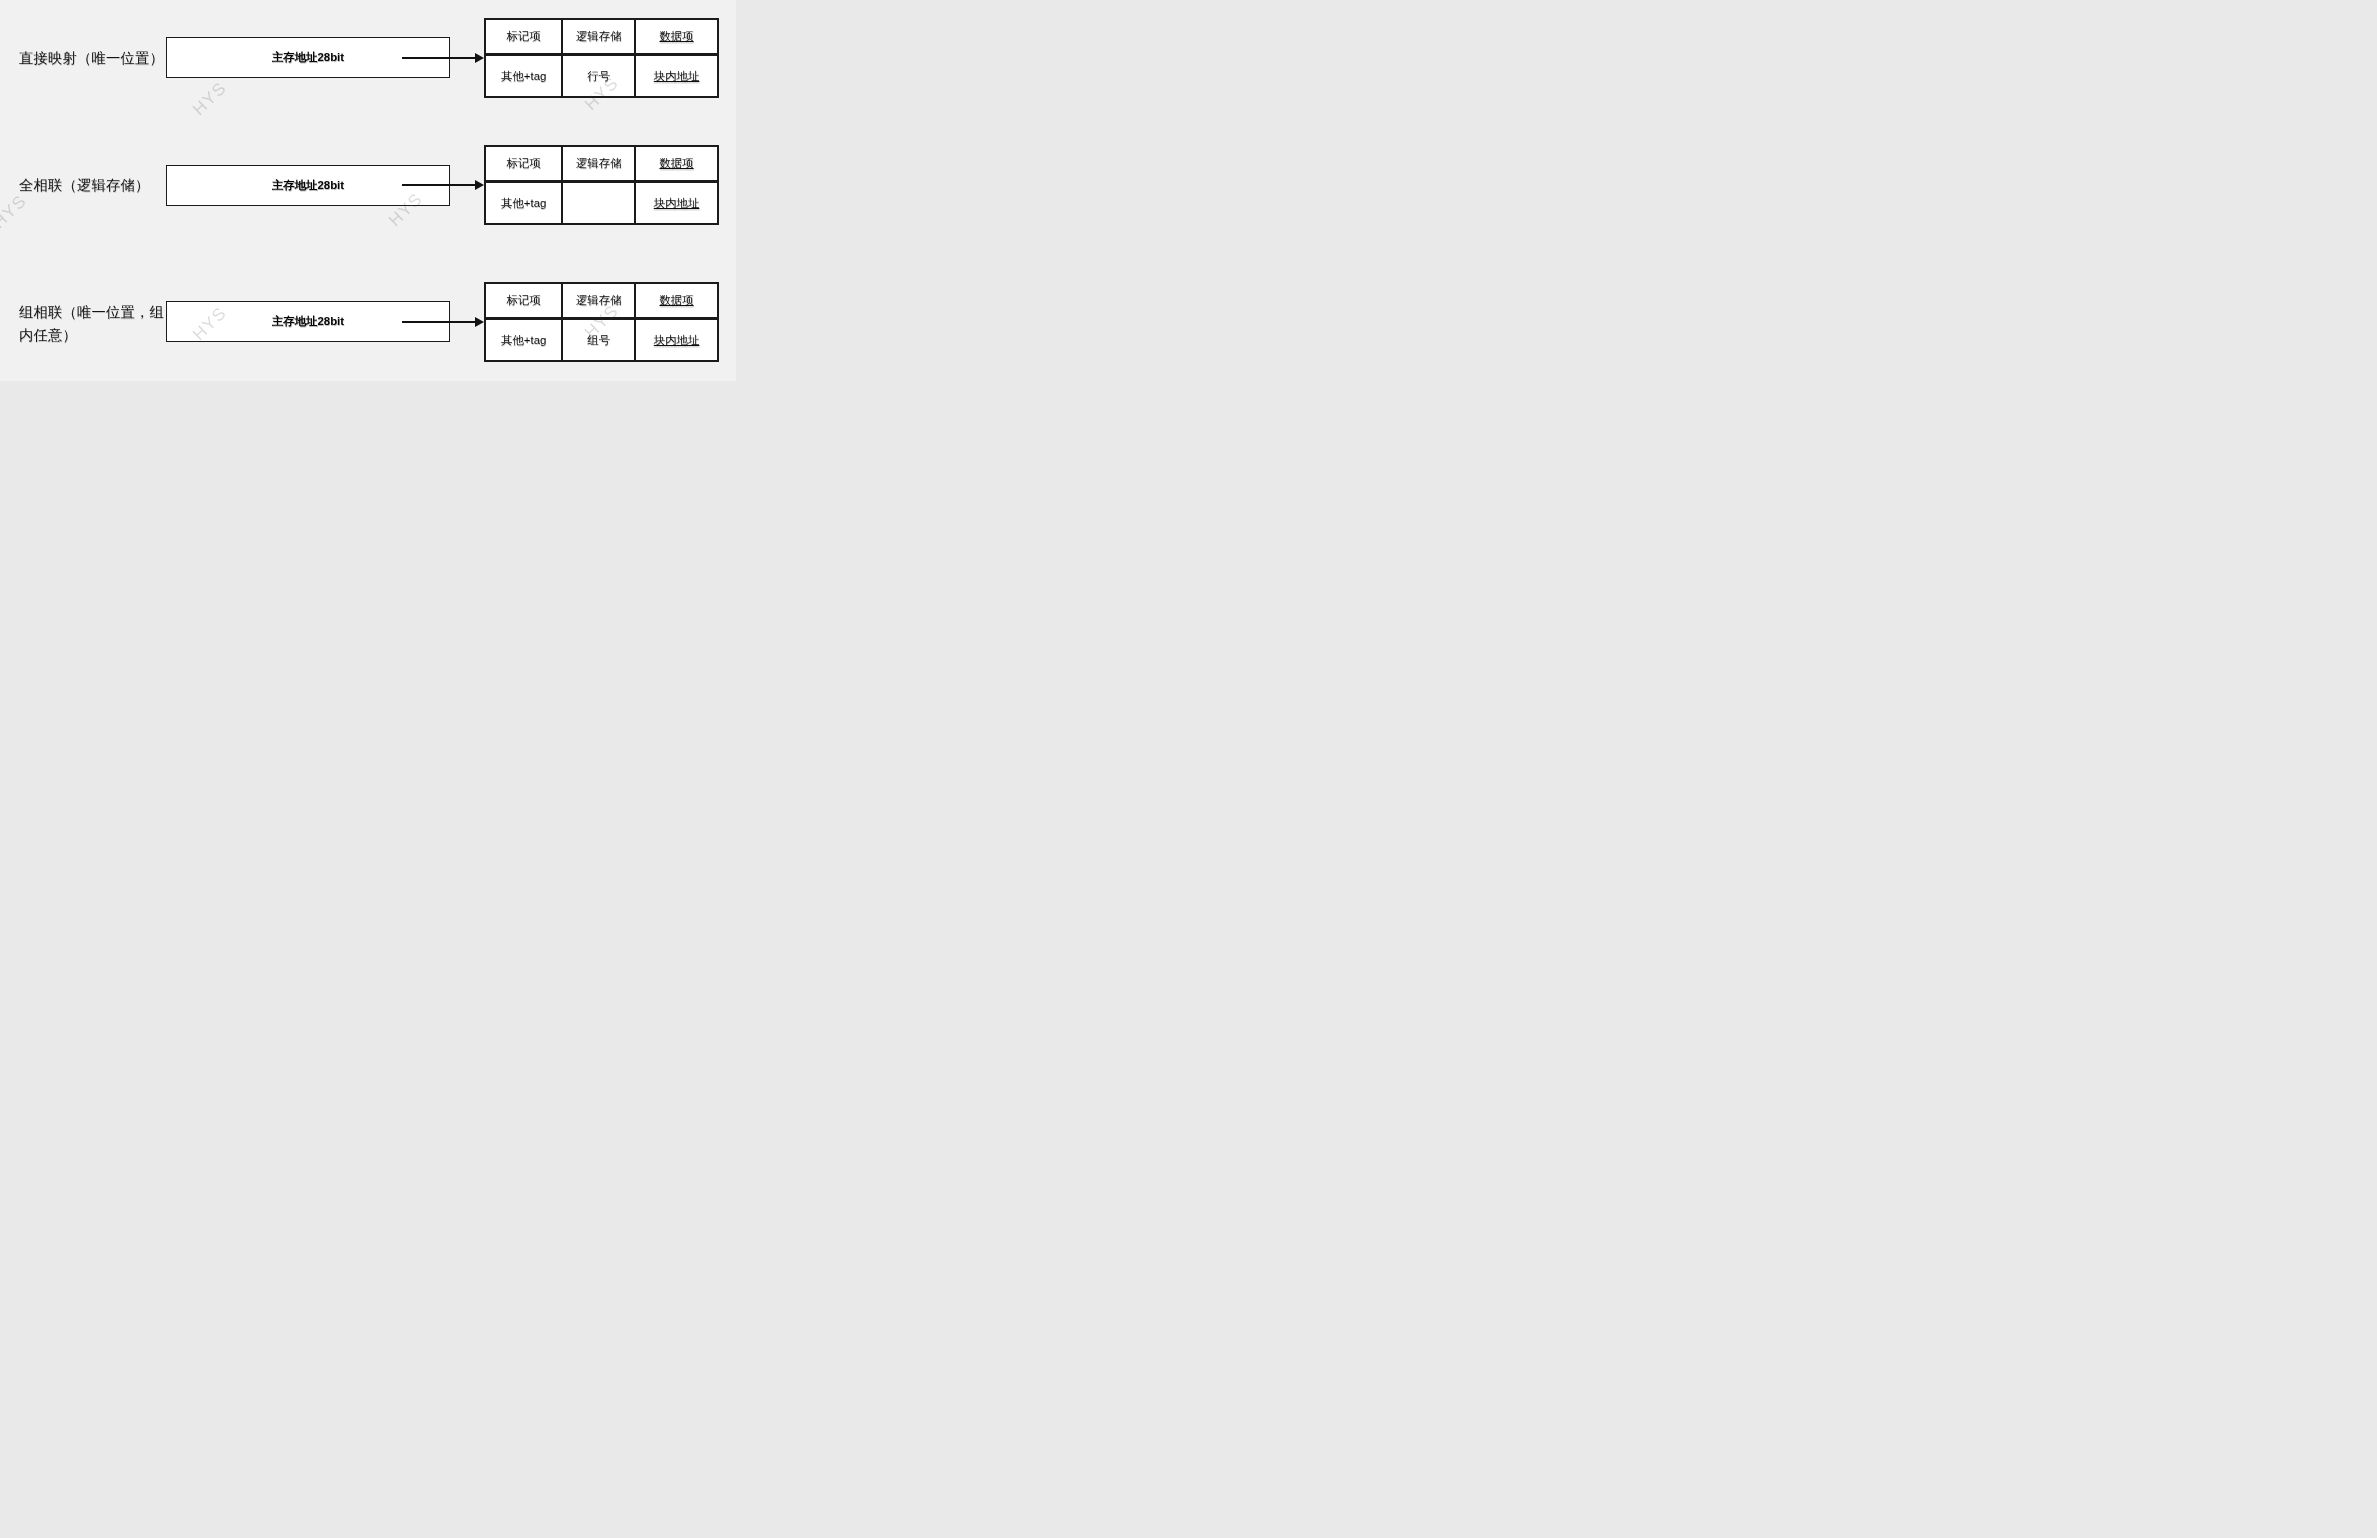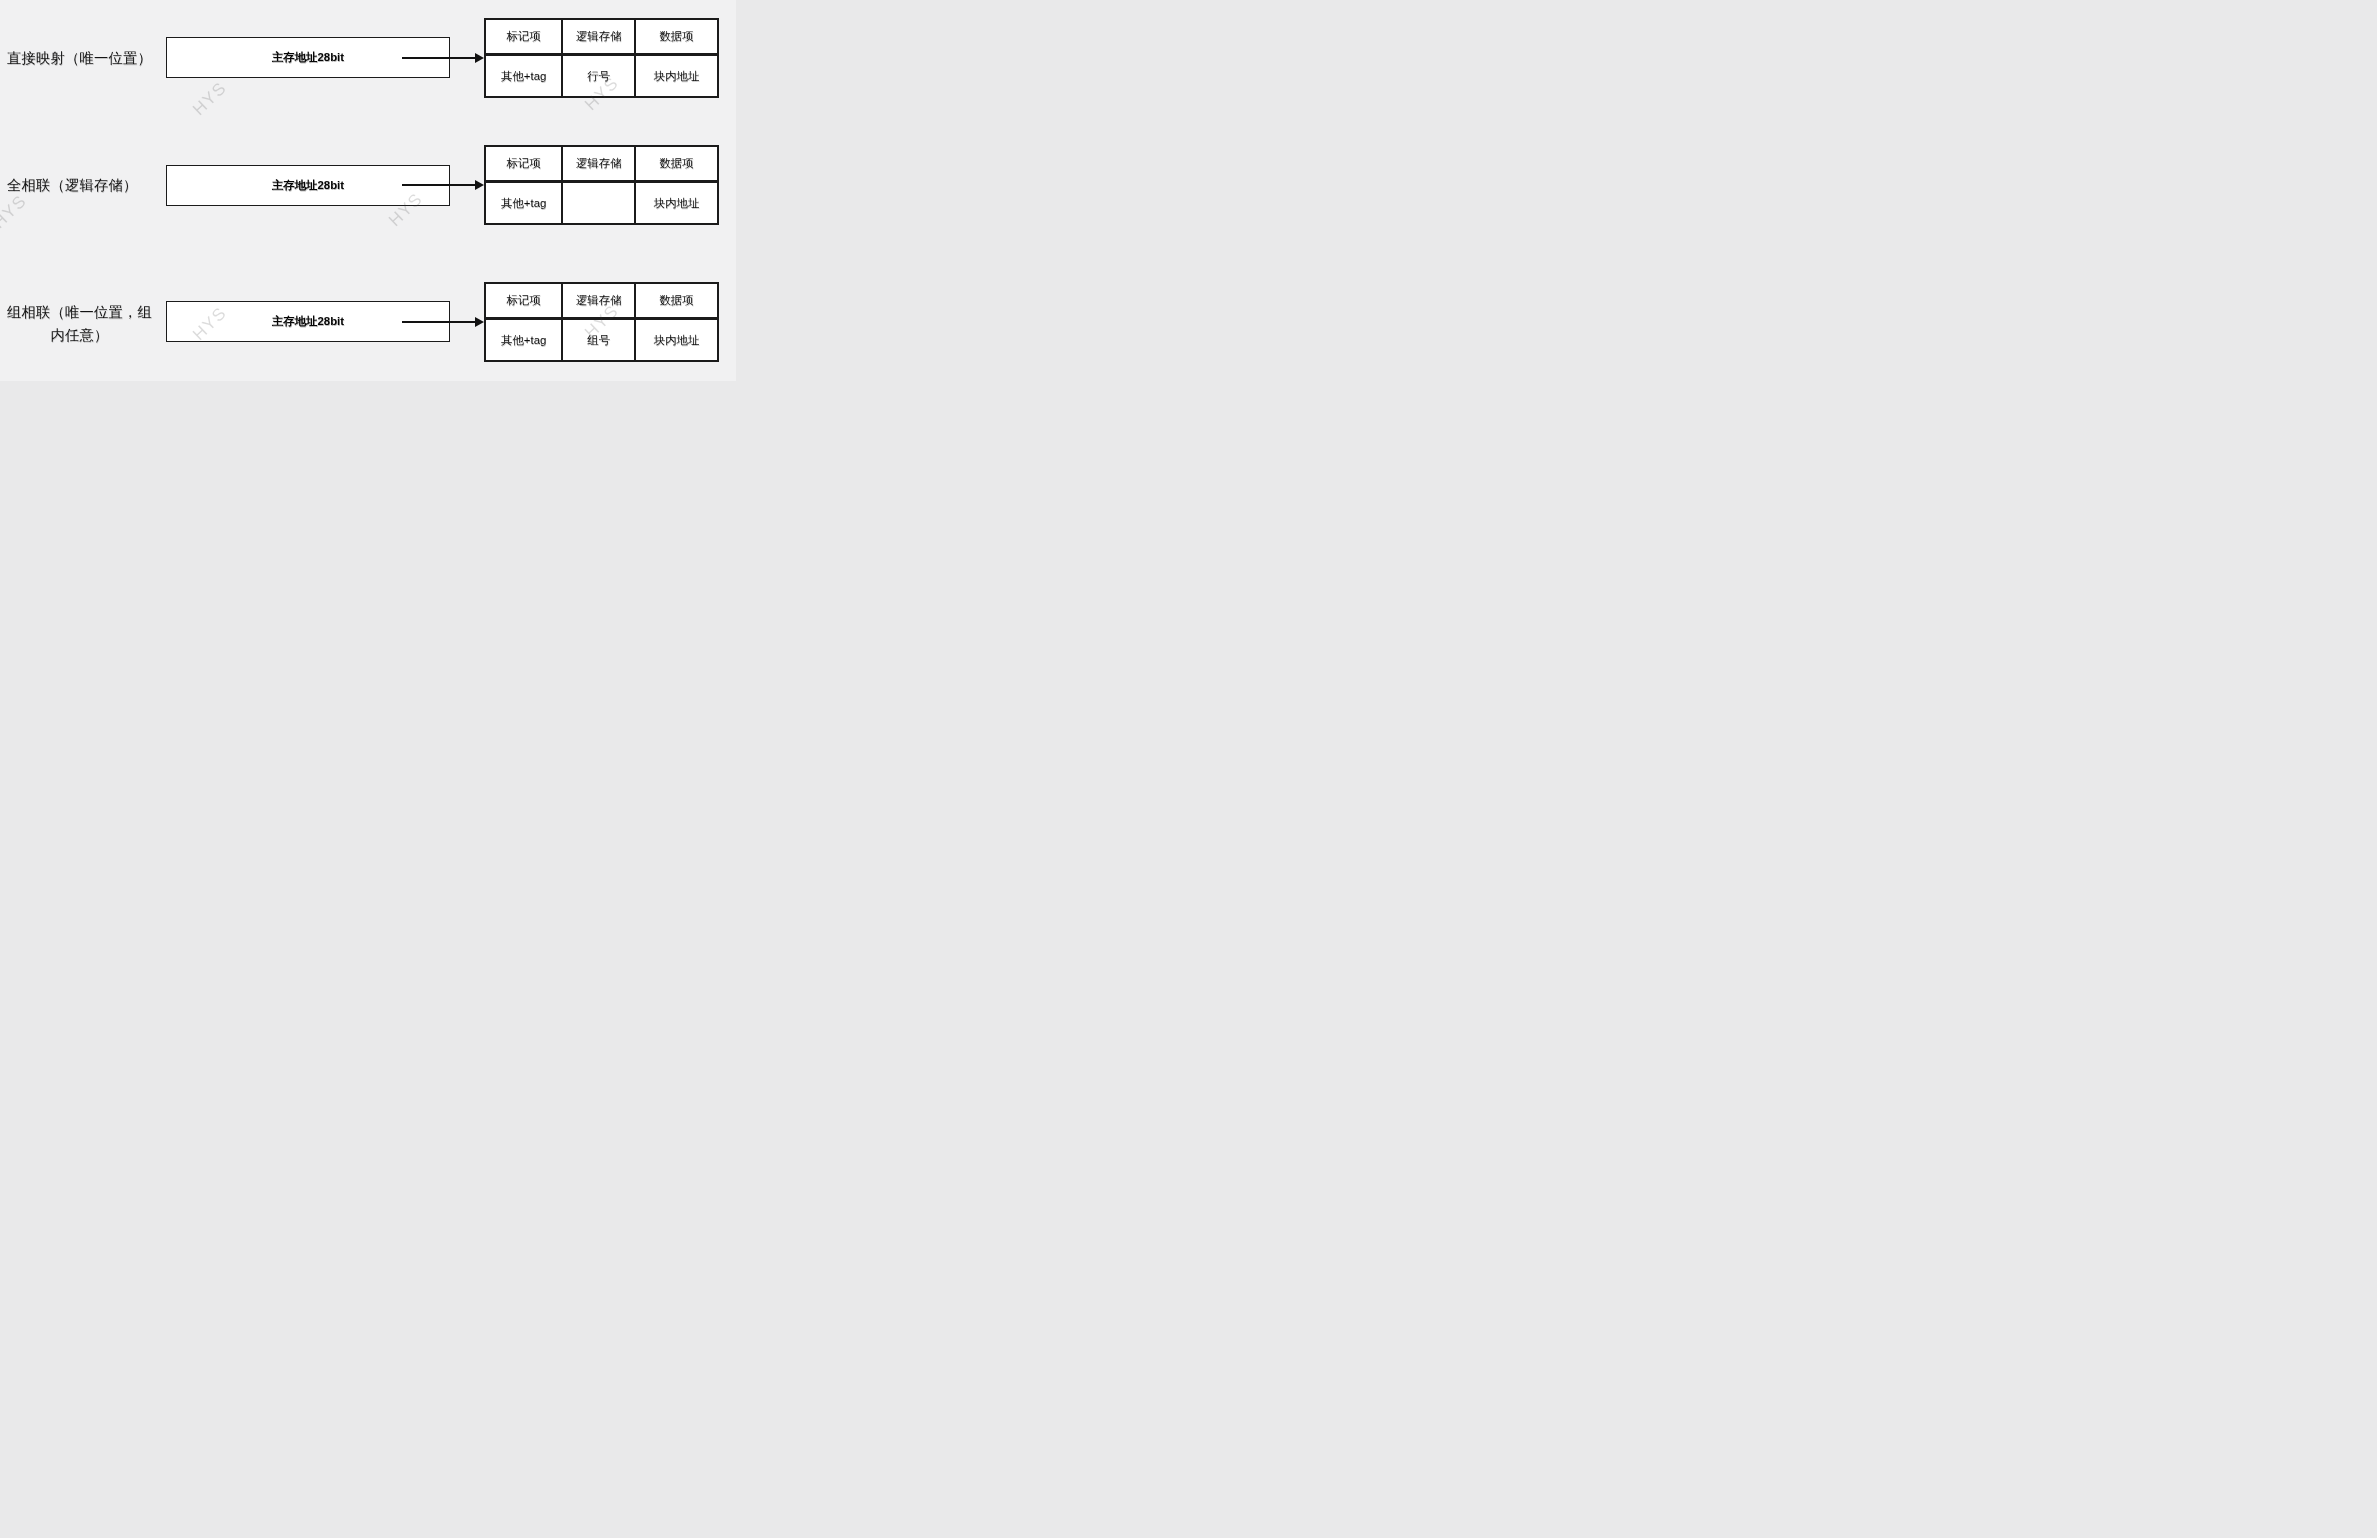--- a/index.html
+++ b/index.html
@@ -9,28 +9,27 @@
   }
   .canvas{
     position:relative;
     width:736px;height:381px;
     background:#f1f1f2;
     overflow:hidden;
   }
   
   .row-label{
     position:absolute;
-    left:7px;
+    left:19px;
     font-size:14.3px;
     line-height:23px;
     color:#141414;
     letter-spacing:0.2px;
     text-shadow:0.5px 1px 0.5px rgba(0,0,0,0.18);
     white-space:nowrap;
-    text-align:center;
   }
   .row-label span{display:block;}
   
   .addr-box{
     position:absolute;
     left:166px;width:284px;height:41px;
     background:#ffffff;
     border:1.9px solid #1b1b1b;
     box-sizing:border-box;
     display:flex;align-items:center;justify-content:center;
@@ -71,21 +70,21 @@
     box-sizing:border-box;
     display:flex;align-items:center;justify-content:center;
     font-size:11.4px;
     color:#0e0e0e;
     text-shadow:0.5px 1.4px 0.5px rgba(0,0,0,0.22);
     overflow:hidden;
     white-space:nowrap;
   }
   .tcell.c1{width:33.5%;border-right:2.4px solid #1b1b1b;}
   .tcell.c2{width:31.5%;border-right:2.4px solid #1b1b1b;}
-  .tcell.c3{width:35%;}
+  .tcell.c3{width:35%;text-decoration:underline;}
   
   .watermark{
     position:absolute;
     font-size:17px;
     font-weight:400;
     letter-spacing:1.4px;
     color:rgba(60,60,60,0.18);
     transform:translate(-50%,-50%) rotate(-44deg);
     z-index:50;
     pointer-events:none;

